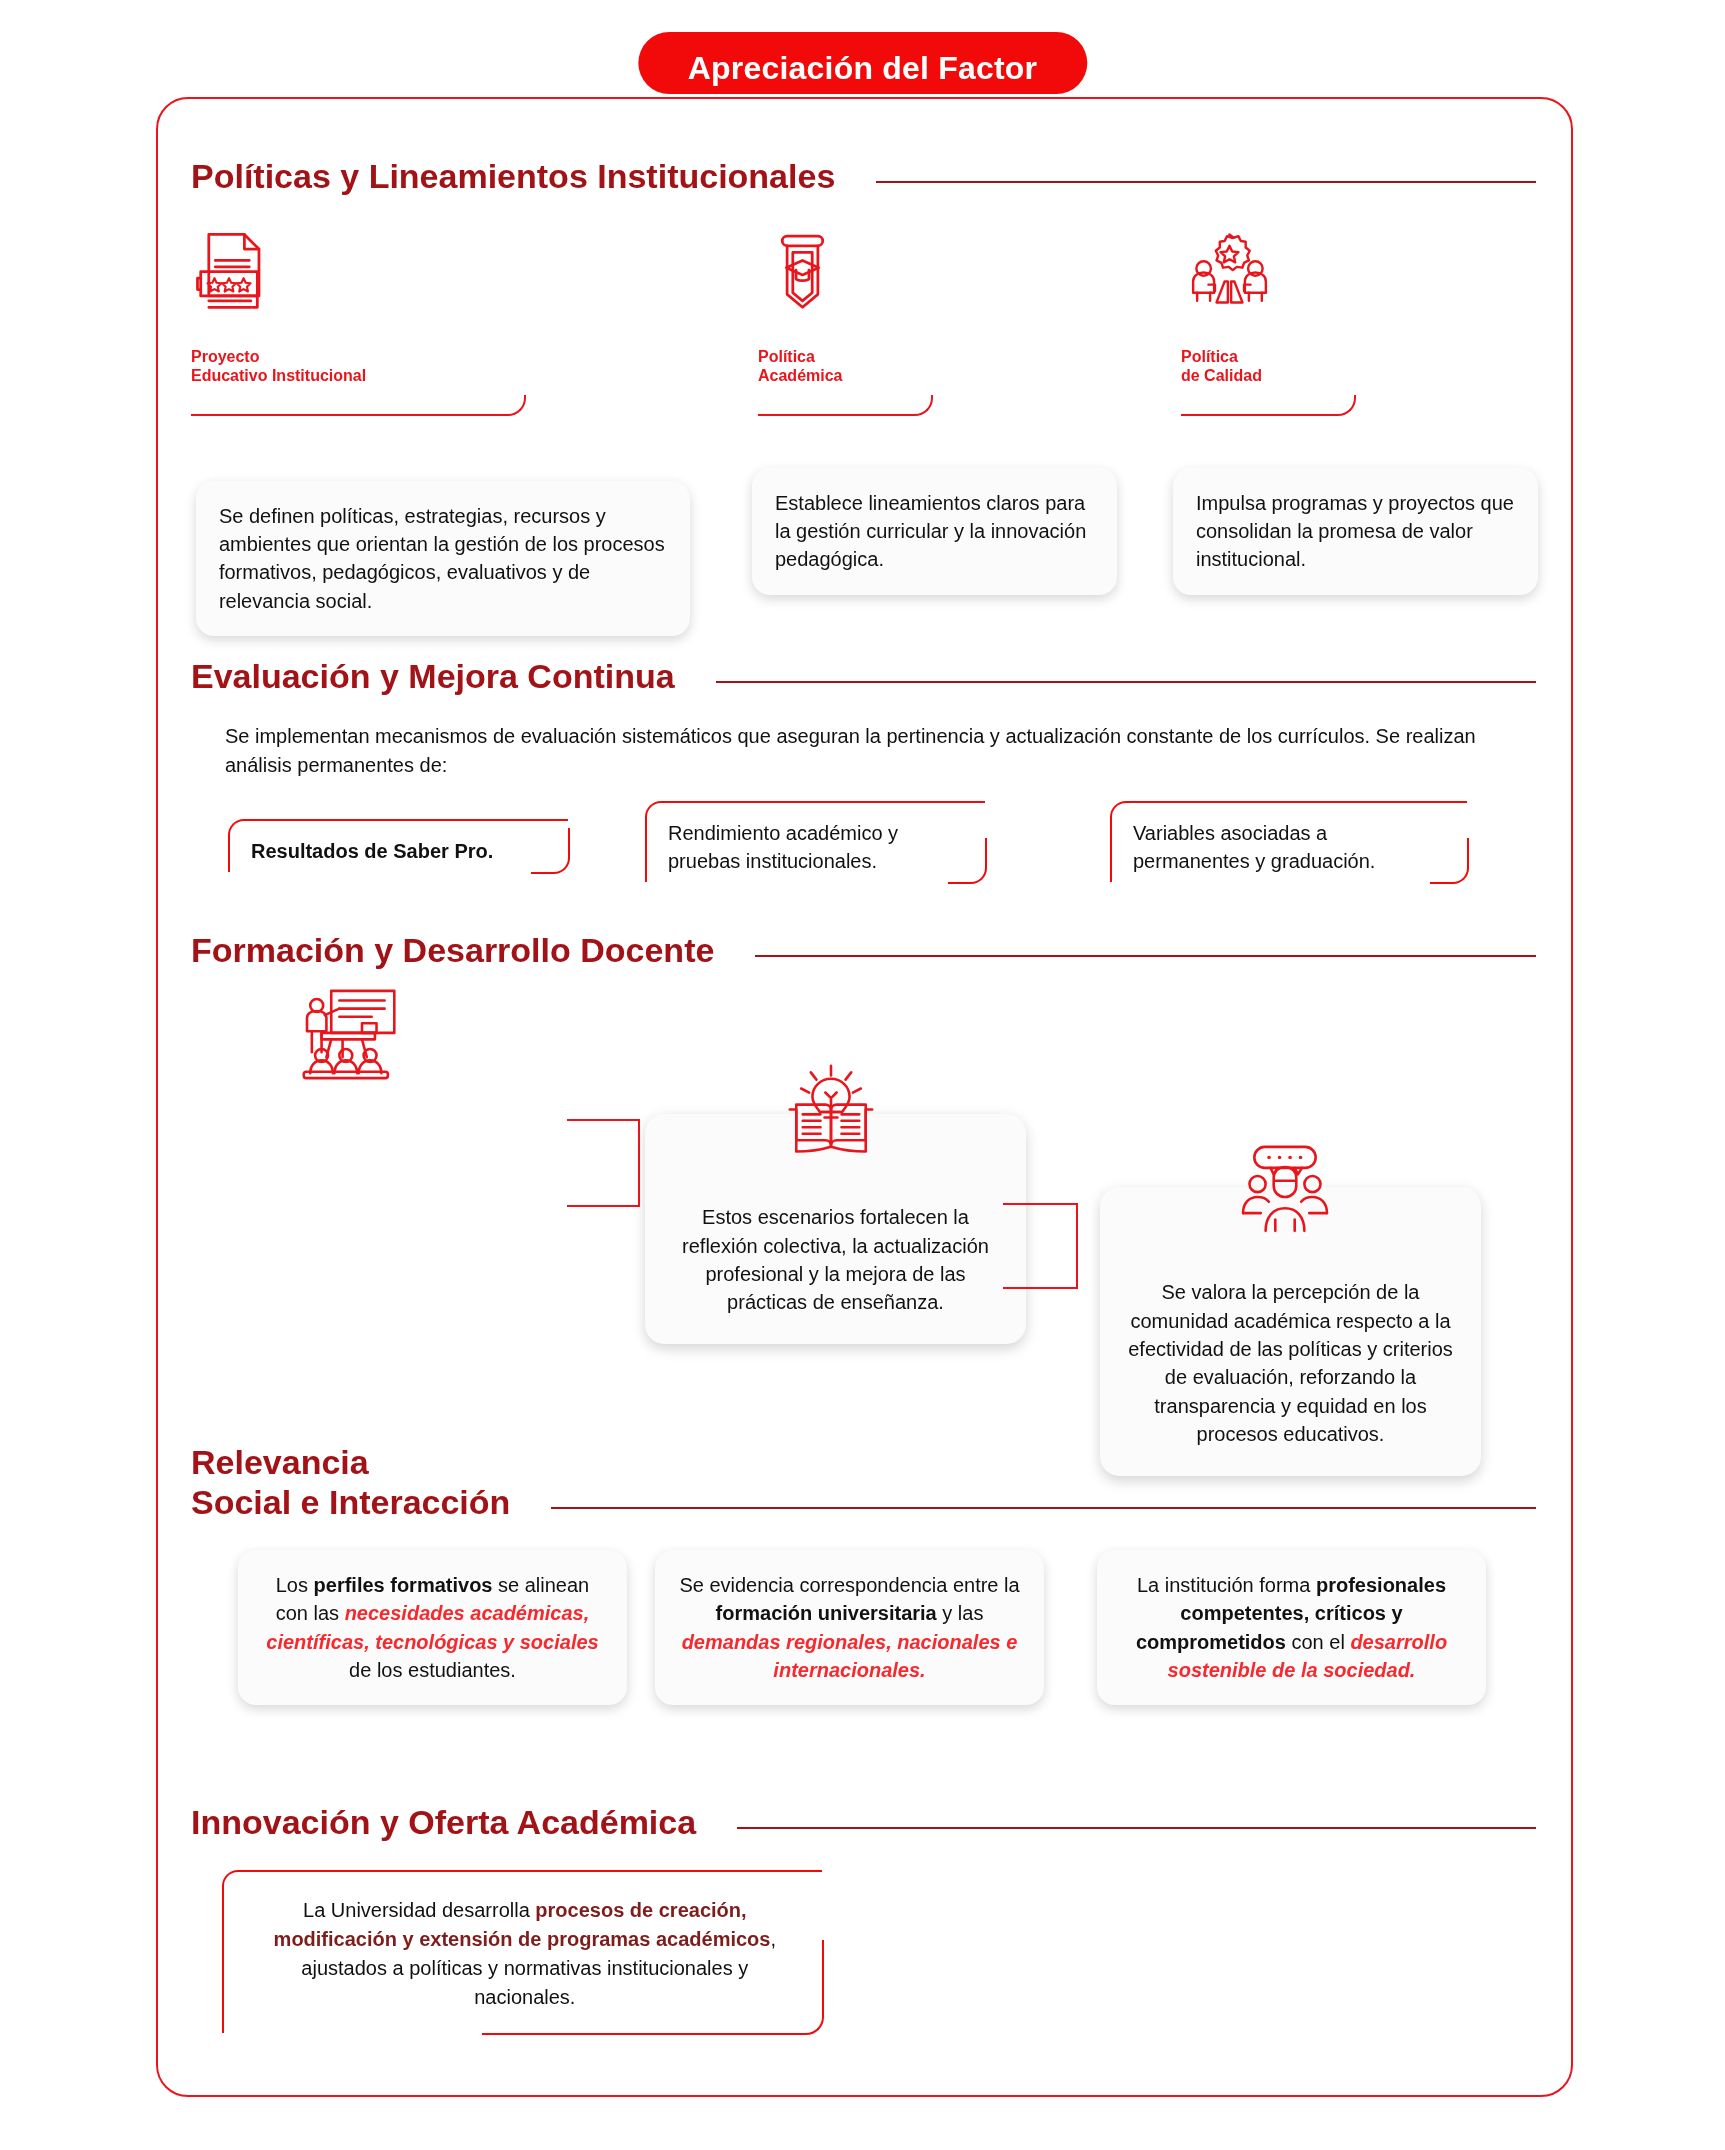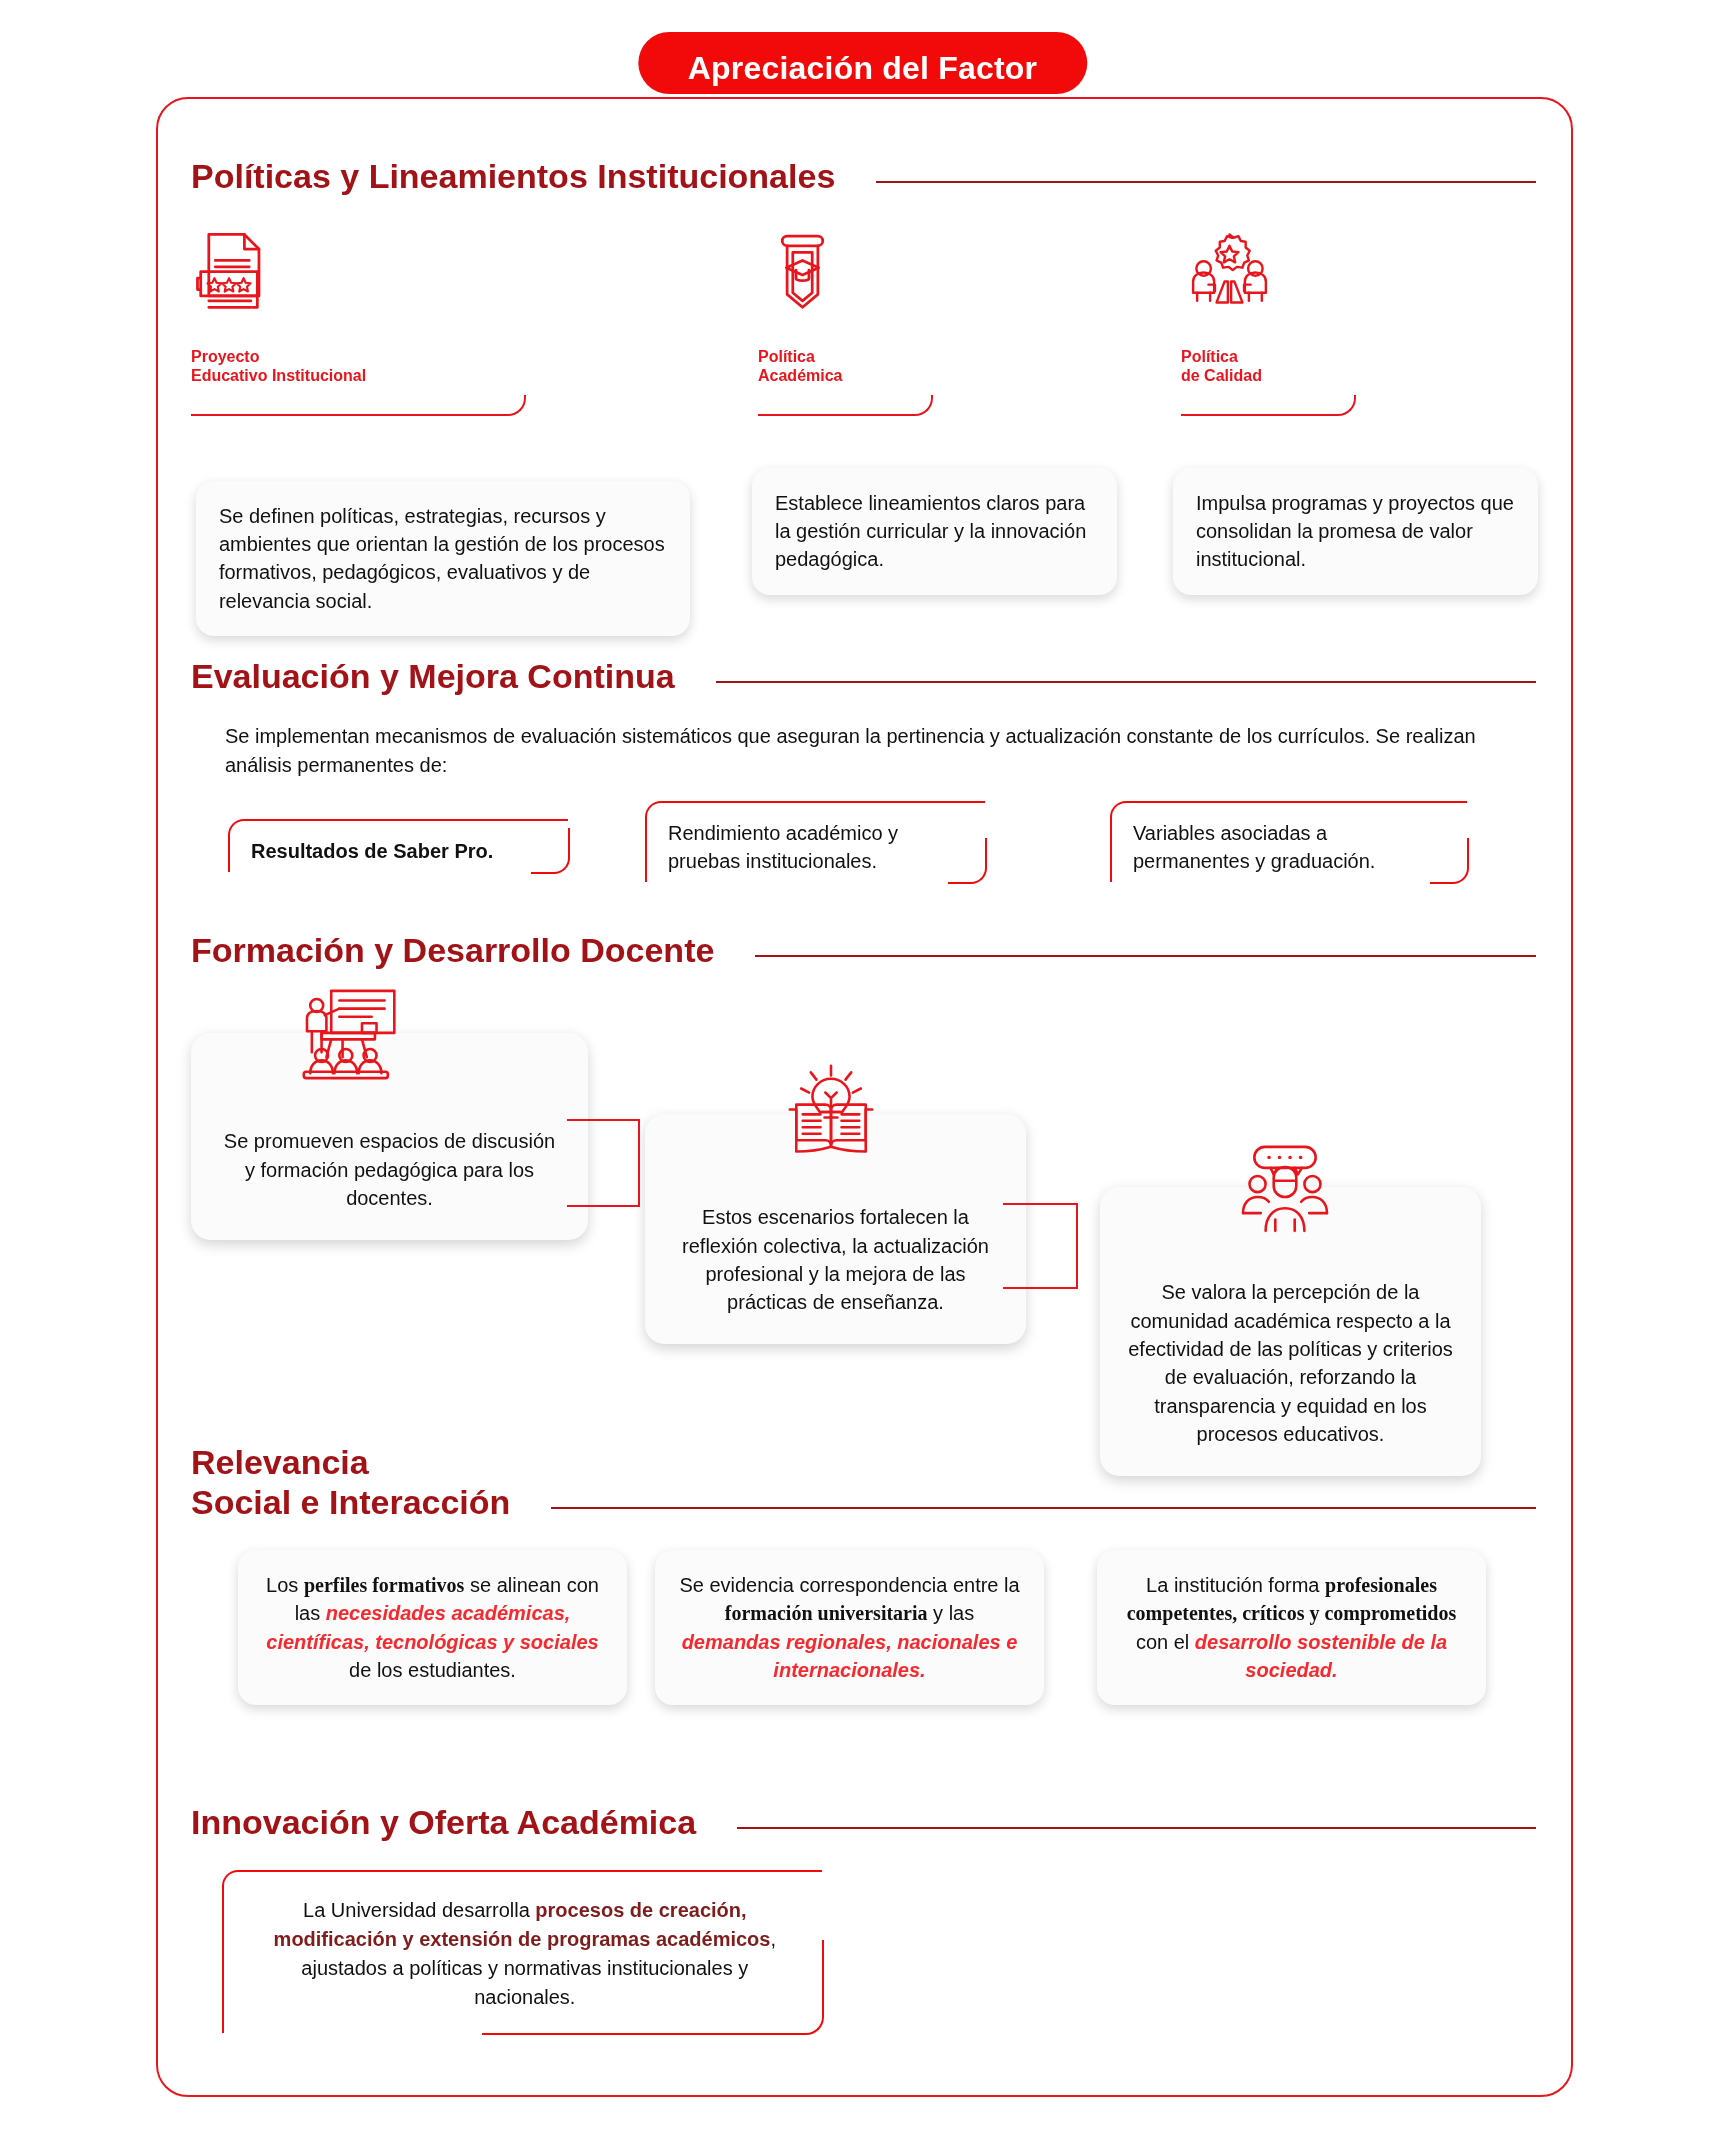--- a/index.html
+++ b/index.html
@@ -65,21 +65,21 @@
     background: #FBFBFB;
     border-radius: 18px;
     box-shadow: 0 4px 11.3px rgba(0,0,0,0.16);
     padding: 21px 23px;
     font-size: 20px;
     line-height: 1.42;
     color: #111111;
   }
   .card.center { text-align: center; }
 
-  b.k   { font-weight: bold; color: #111111; font-family: Liberation Serif, serif; }
+  b.k   { font-weight: bold; color: #111111; }
   i.r   { color: #F7292E; font-style: italic; font-weight: bold; }
   b.r   { color: #7f1d1d; font-weight: bold; font-style: normal; }
 
   
   #sec-politicas { position: absolute; left: 191px; top: 156px; width: 1345px; }
 
   .pol-row { position: relative; height: 267px; margin-top: 32px; }
 
   .pol-item { position: absolute; top: 0; }
   .pol-icon { height: 85px; margin-bottom: 14.6px; }
@@ -328,23 +328,20 @@
         <path d="M58 66 l-6 22 M72 66 l0 22 M96 66 l6 22"></path>
         <circle cx="46" cy="86" r="8"></circle>
         <circle cx="76" cy="86" r="8"></circle>
         <circle cx="106" cy="86" r="8"></circle>
         <path d="M32 108 c0-10 6-16 14-16 c8 0 14 6 14 16"></path>
         <path d="M62 108 c0-10 6-16 14-16 c8 0 14 6 14 16"></path>
         <path d="M92 108 c0-10 6-16 14-16 c8 0 14 6 14 16"></path>
         <rect x="24" y="106" width="104" height="8" rx="3"></rect>
       </svg>
     </div>
-    <div class="form-card" style="left:0px; top:47px; width:397px; padding:94px 27.6px 27.6px;">
-      <span>Se promueven espacios de discusión y formación pedagógica para los docentes.</span>
-    </div>
 
     <div class="form-icon" style="left:640px; top:75px;">
       <svg width="105" height="97" viewBox="0 0 130 120" fill="none" stroke="#E8161C" stroke-width="3.2" stroke-linejoin="round" stroke-linecap="round">
         <path d="M65 6 v12 M40 14 l7 9 M90 14 l-7 9 M28 34 l10 5 M102 34 l-10 5"></path>
         <path d="M65 22 c-13 0-23 10-23 22 c0 9 6 14 9 19 h28 c3-5 9-10 9-19 c0-12-10-22-23-22 z"></path>
         <path d="M54 63 h22 M57 70 h16"></path>
         <path d="M65 46 v17 M65 46 l-7-7 M65 46 l7-7"></path>
         <path d="M22 54 h36 c4 0 7 3 7 7 v44 c0-4-3-7-7-7 h-36 z"></path>
         <path d="M108 54 h-36 c-4 0-7 3-7 7 v44 c0-4 3-7 7-7 h36 z"></path>
         <path d="M14 60 h8 v52 c10 0 30 -2 43 -6 c13 4 33 6 43 6 v-52 h8"></path>

